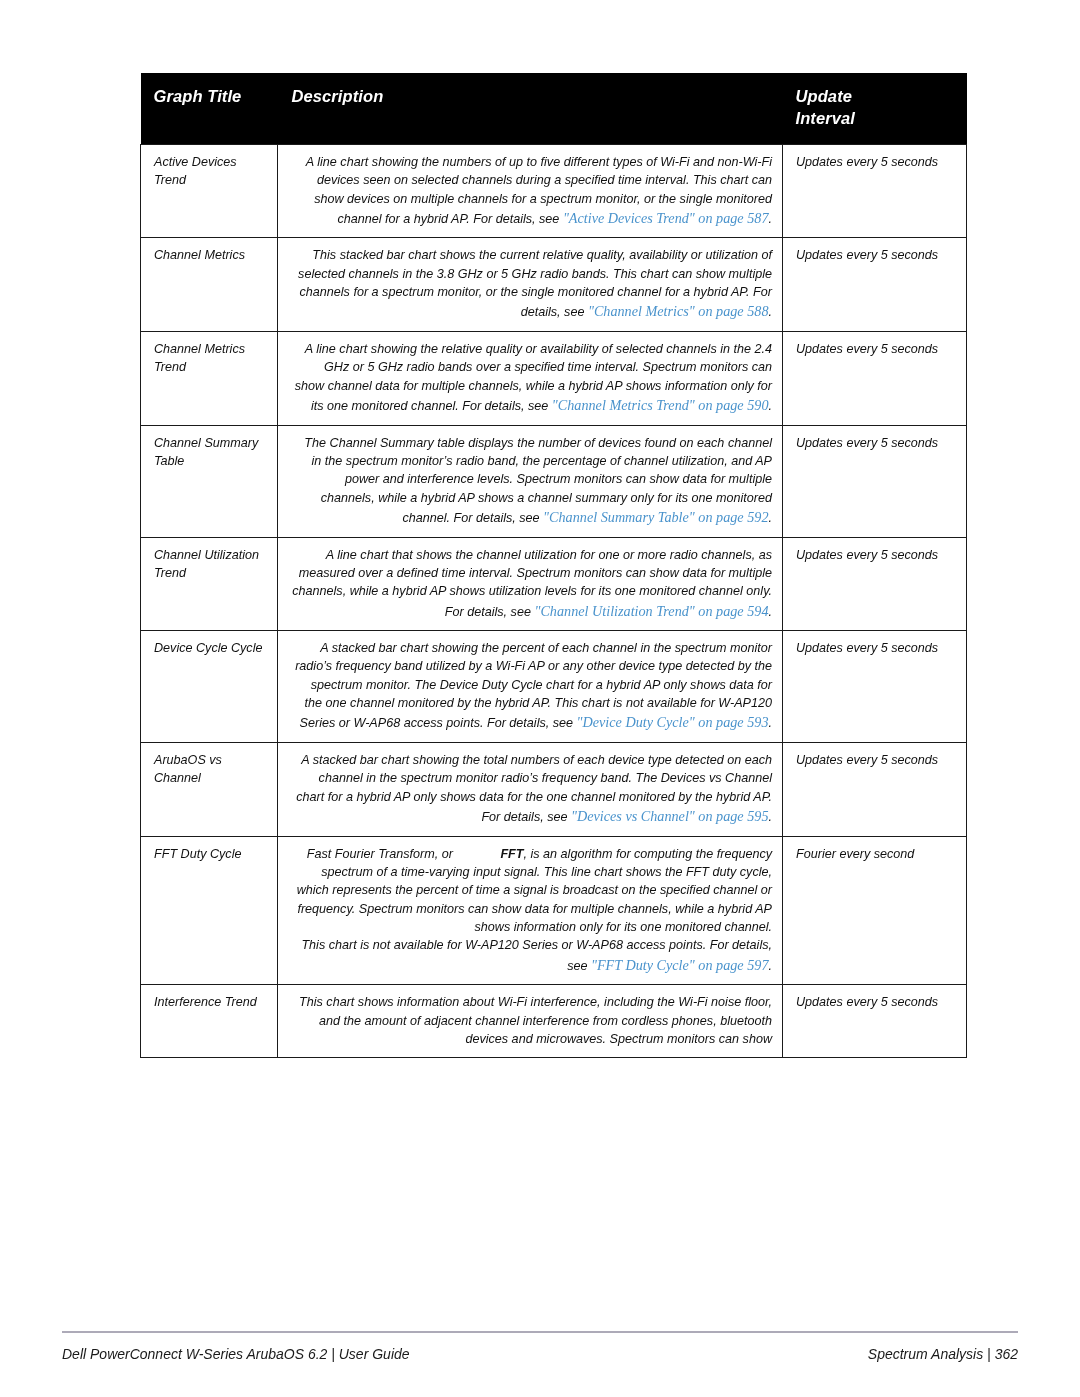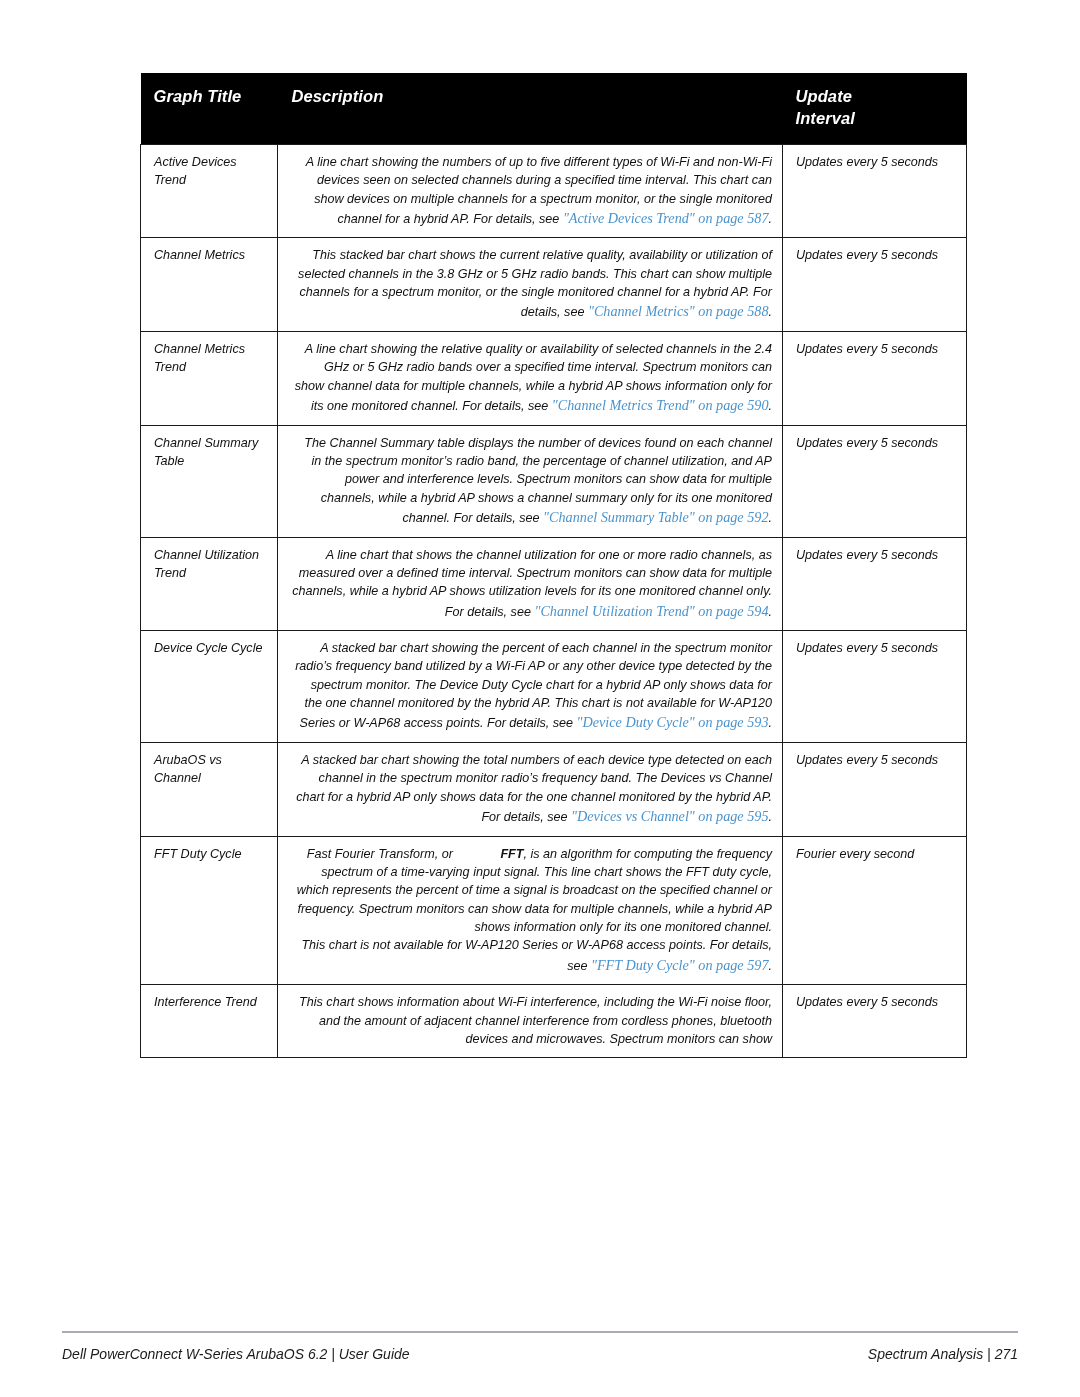--- a/index.html
+++ b/index.html
@@ -175,16 +175,16 @@
           <td class="cell-desc"><span>This chart shows information about Wi-Fi interference, including the Wi-Fi noise floor, and the amount of adjacent channel interference from cordless phones, bluetooth devices and microwaves. Spectrum monitors can show</span></td>
           <td class="cell-update">Updates every 5 seconds</td>
         </tr>
       </tbody>
   </table>
 
   <div class="footer-rule"></div>
 
   <div class="footer">
     <div class="footer-left">Dell PowerConnect W-Series ArubaOS 6.2 | User Guide</div>
-    <div class="footer-right">Spectrum Analysis | 271</div>
+    <div class="footer-right">Spectrum Analysis | 362</div>
   </div>
 
 </div>
 
 </body></html>

